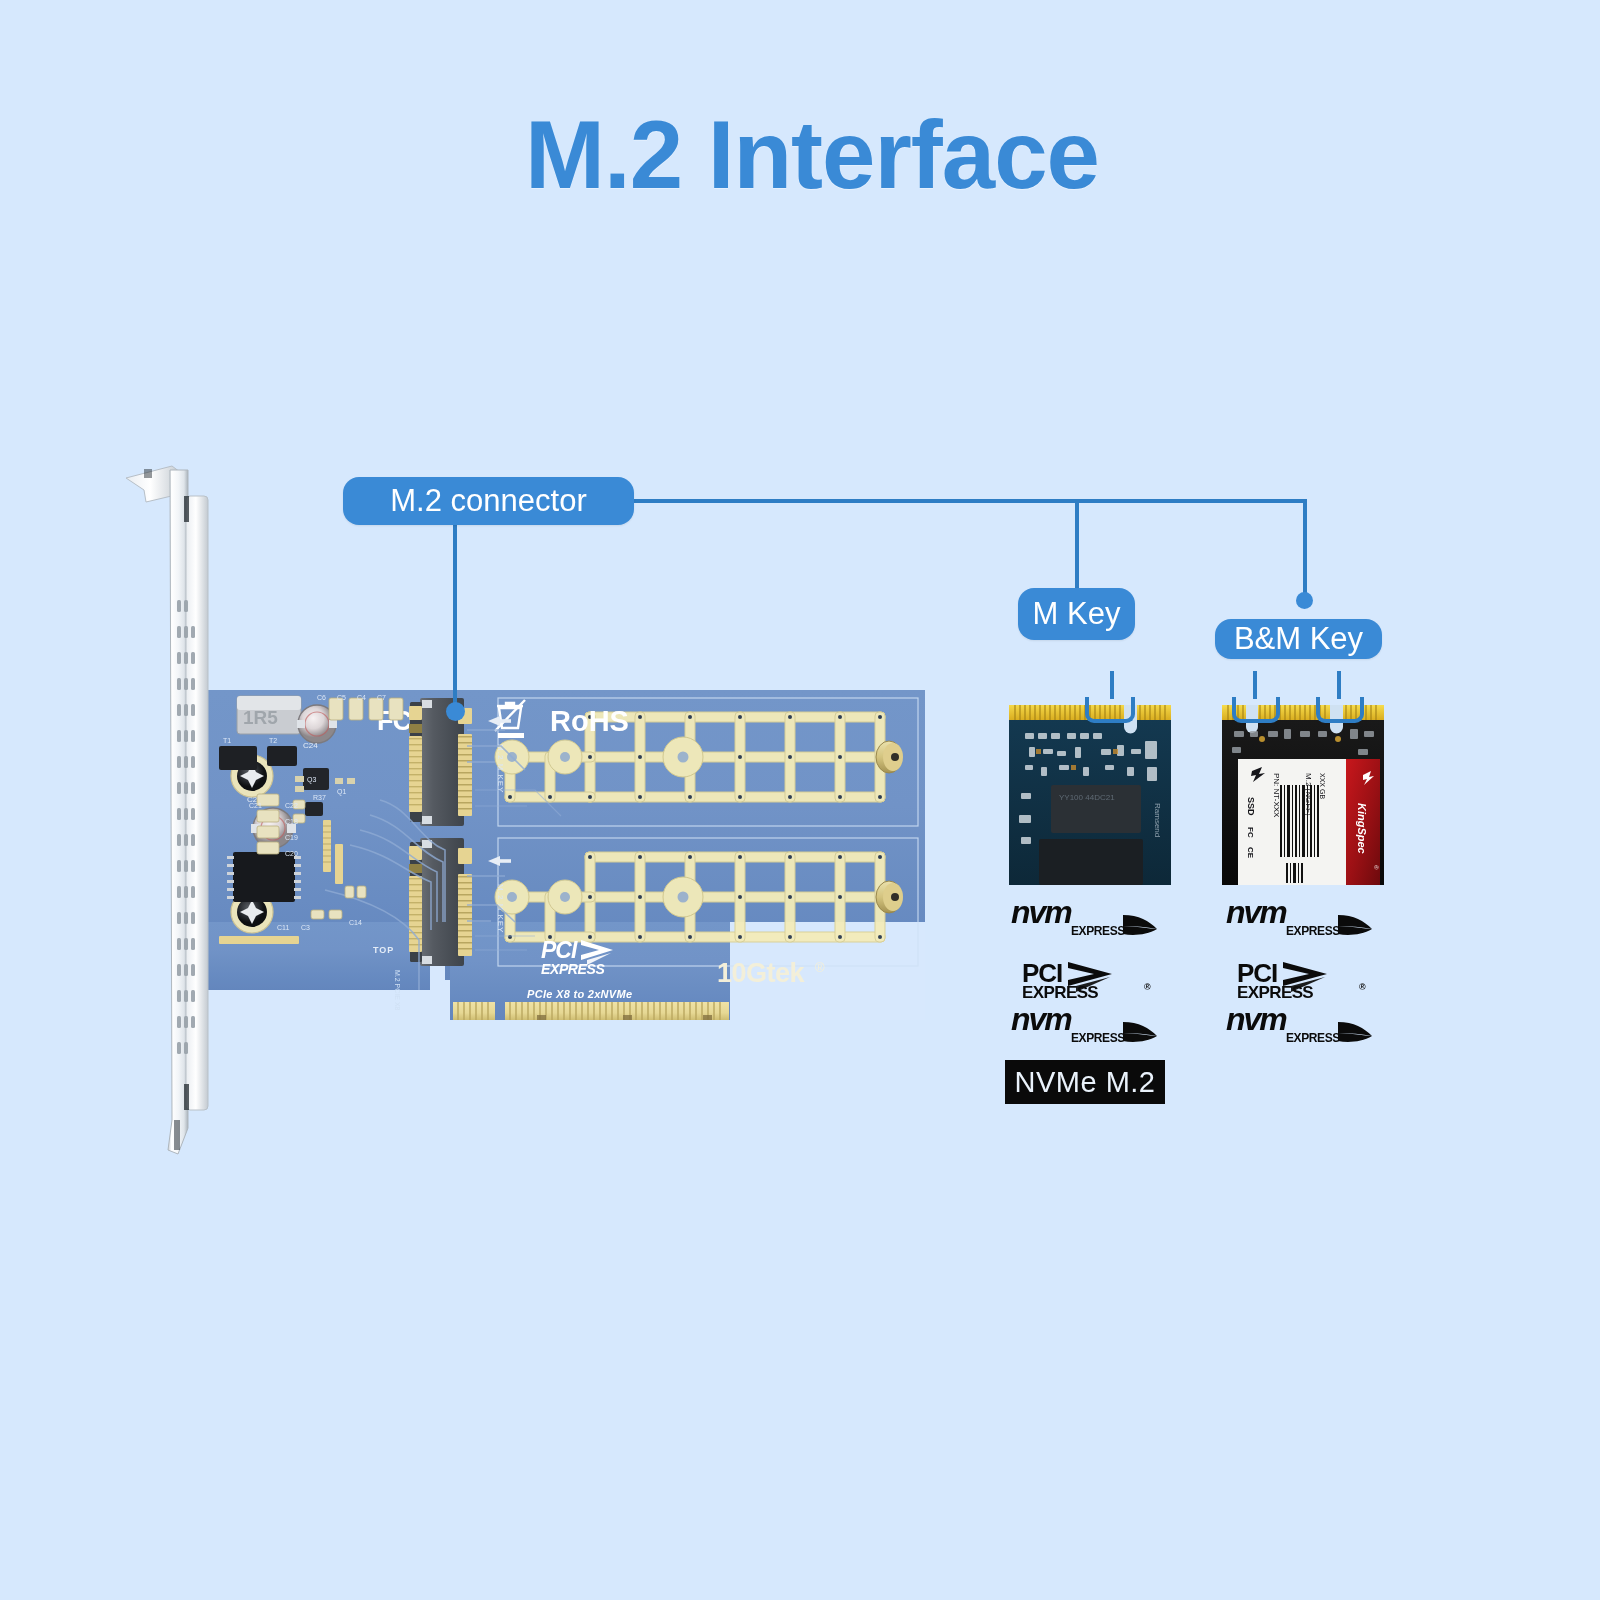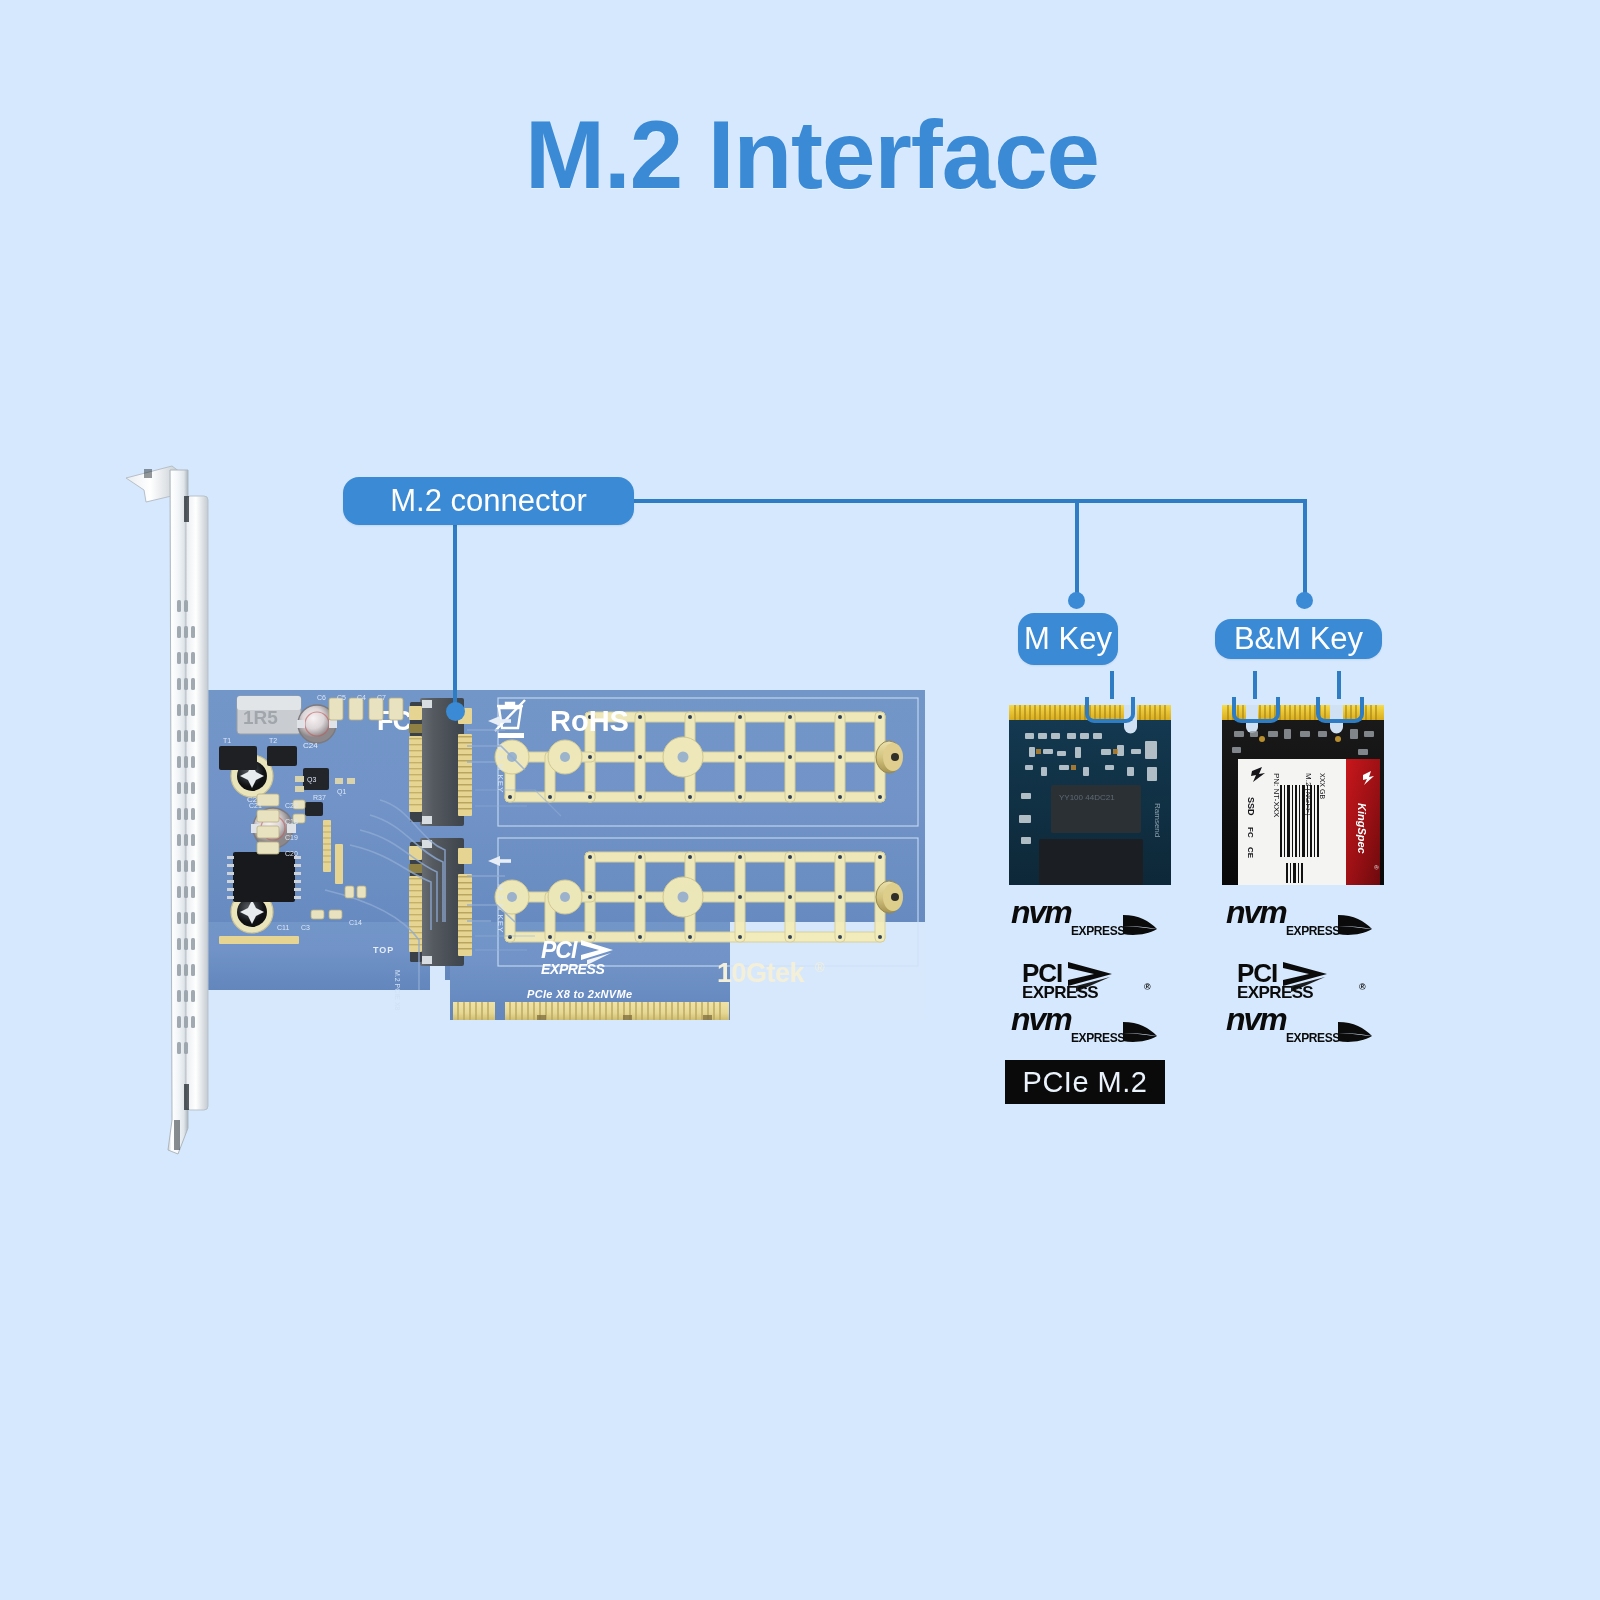--- a/index.html
+++ b/index.html
@@ -28,21 +28,21 @@
     background:#3a8ad6;
     color:#ffffff;
     border-radius:16px;
     font-size:31px;
     display:flex;align-items:center;justify-content:center;
     white-space:nowrap;
     box-shadow:0 1px 2px rgba(0,0,0,.08);
     z-index:30;
   }
   #badge-m2{left:335px;top:477px;width:291px;height:48px;margin-left:8px;}
-  #badge-mkey{left:1018px;top:613px;width:100px;height:52px;}
+  #badge-mkey{left:1018px;top:588px;width:117px;height:52px;}
   #badge-bmkey{left:1215px;top:619px;width:167px;height:40px;}
 
   
   .ln{position:absolute;background:#2e7dc4;z-index:20;}
   .dot{position:absolute;width:17px;height:17px;border-radius:50%;background:#3a8ad6;z-index:21;}
 
   
   #ln-h-main{left:595px;top:499px;width:712px;height:4px;}
   #ln-v-mkey{left:1075px;top:501px;width:4px;height:100px;}
   #ln-v-bmkey{left:1303px;top:501px;width:4px;height:100px;}
@@ -917,21 +917,21 @@
   <svg class="logowrap" style="left:1005px;top:1000px;width:170px;height:46px;" viewBox="0 0 170 46">
     <g fill="#0b0b0b">
       <text x="6" y="30" font-size="32" font-weight="bold" font-style="italic" font-family="Liberation Sans, sans-serif" letter-spacing="-2">nvm</text>
       <text x="66" y="42" font-size="12" font-weight="bold" font-family="Liberation Sans, sans-serif" letter-spacing="-.4">EXPRESS</text>
       <path d="M118 22 C134 22 144 28 152 36 C142 34 130 33 118 33 Z"></path>
       <path d="M118 33 C132 33 144 36 152 36 C142 42 128 43 118 41 Z"></path>
     </g>
   </svg>
 
   <div class="nvme-box" id="nvme-m2-box">
-    <span>PCIe M.2</span>
+    <span>NVMe M.2</span>
   </div>
 
   <svg class="logowrap" style="left:1220px;top:893px;width:170px;height:46px;" viewBox="0 0 170 46">
     <g fill="#0b0b0b">
       <text x="6" y="30" font-size="32" font-weight="bold" font-style="italic" font-family="Liberation Sans, sans-serif" letter-spacing="-2">nvm</text>
       <text x="66" y="42" font-size="12" font-weight="bold" font-family="Liberation Sans, sans-serif" letter-spacing="-.4">EXPRESS</text>
       <path d="M118 22 C134 22 144 28 152 36 C142 34 130 33 118 33 Z"></path>
       <path d="M118 33 C132 33 144 36 152 36 C142 42 128 43 118 41 Z"></path>
     </g>
   </svg>

